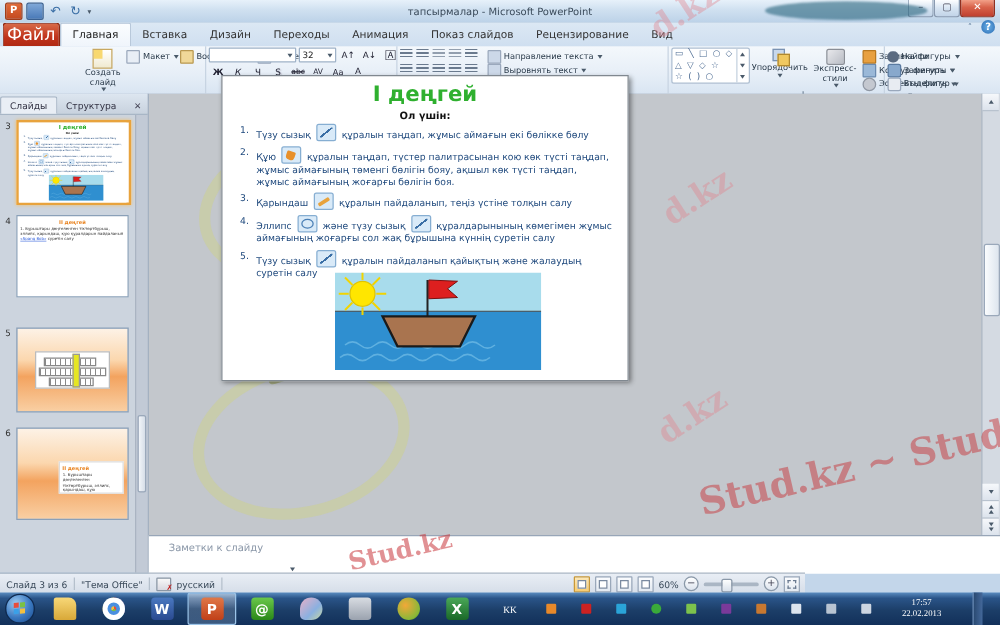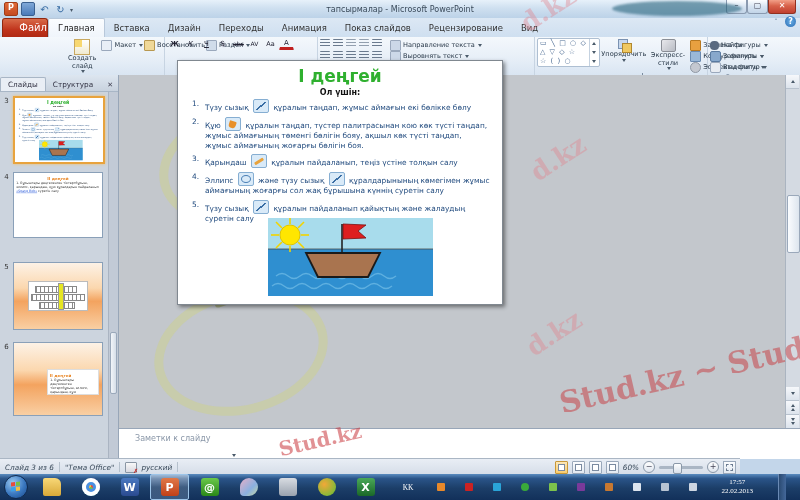--- a/index.html
+++ b/index.html
@@ -21,21 +21,21 @@
   .wbtn{width:19px;height:13px;border:1px solid #8a9ab0;border-top:none;border-radius:0 0 3px 3px;
     background:linear-gradient(#fdfeff,#d7e4f2 50%,#c2d4e8);font-size:8px;line-height:12px;text-align:center;color:#445;}
   .wbtn.close{width:26px;background:linear-gradient(#f2a088,#d8624a 45%,#c04030);color:#fff;border-color:#903020;}
   .ribbon-mini{position:absolute;right:4px;top:16px;display:flex;gap:4px;align-items:center;z-index:6;}
   .chev-up{width:10px;height:8px;color:#5a7a9a;font-size:7px;line-height:8px;text-align:center;}
   .help-btn{width:11px;height:11px;border-radius:50%;background:radial-gradient(#6ab0e8,#2a6ab0);color:#fff;
     font-size:8px;line-height:11px;text-align:center;font-weight:bold;}
 
   
   .tabrow{position:absolute;left:0;top:18px;width:800px;height:19px;background:linear-gradient(#dcE8f4,#cfdff0);display:flex;align-items:flex-end;}
-  .file-tab{margin-left:2px;width:44px;height:18px;border-radius:3px 3px 0 0;text-align:right;color:#fff;font-size:10px;line-height:18px;
+  .file-tab{margin-left:2px;width:44px;height:18px;border-radius:3px 3px 0 0;text-align:center;color:#fff;font-size:14px;line-height:18px;
     background:linear-gradient(#d86a48,#c0341c 60%,#b02a14);border:1px solid #902810;border-bottom:none;}
   .tab{padding:0 9px;height:18px;line-height:18px;font-size:8.5px;color:#333;}
   .tab.active{background:linear-gradient(#fbfdff,#f0f5fb);border:1px solid #b8c8da;border-bottom:none;border-radius:2px 2px 0 0;color:#222;}
 
   
   .ribbon{position:absolute;left:0;top:37px;width:800px;height:38px;
     background:linear-gradient(#f4f8fc,#e6eef7 60%,#d9e5f2);border-bottom:1px solid #aebfd2;display:flex;}
   .grp{display:flex;flex-direction:column;border-right:1px solid #c7d4e2;padding:1px 2px 0 2px;}
   .grp-body{flex:1;display:flex;align-items:flex-start;gap:2px;}
   .grp-label{font-size:6.4px;color:#5f7186;text-align:center;padding:1px 2px 1px 2px;white-space:nowrap;position:relative;}
@@ -104,21 +104,21 @@
     background:linear-gradient(to bottom right,transparent 44%,#3a6ea5 44%,#3a6ea5 56%,transparent 56%);}
   .tool-icon.ellipse-tool::after{content:"";position:absolute;left:2px;top:2px;width:8px;height:6px;border:1.4px solid #4a7fb5;border-radius:50%;}
   .tool-icon.pencil-tool::after{content:"";position:absolute;left:2px;top:5px;width:10px;height:2.6px;background:#e8a33d;border-radius:1px;transform:rotate(-32deg);}
   .tool-icon.bucket-tool::after{content:"";position:absolute;left:3px;top:2.5px;width:7px;height:6.5px;background:#e8902a;border-radius:1px 1px 3px 3px;transform:rotate(18deg);}
   .boat-img{position:absolute;left:90px;top:157px;width:165px;height:78px;}
 
   
   .notes{position:absolute;left:119px;top:428px;width:708px;height:30px;background:#fff;border-top:1px solid #98a6b8;}
   .notes-text{color:#8a97a8;font-size:8px;padding:5px 0 0 16px;}
   .notes-grip{position:absolute;left:108px;bottom:1px;width:14px;height:6px;display:flex;align-items:center;justify-content:center;}
-  .statusbar{position:absolute;left:0;top:458px;width:740px;height:16px;background:linear-gradient(#e9eef5,#d5dde8);border-top:1px solid #aab6c4;display:flex;align-items:center;font-size:7.3px;color:#3a4a5a;font-style:italic;}
+  .statusbar{position:absolute;left:0;top:458px;width:644px;height:16px;background:linear-gradient(#e9eef5,#d5dde8);border-top:1px solid #aab6c4;display:flex;align-items:center;font-size:7.3px;color:#3a4a5a;}
   .sb-sep{width:1px;height:10px;background:#b5c0cc;margin:0 5px;}
   .spell-ic{width:10px;height:9px;background:linear-gradient(#f8f8f8,#d8d8e0);border:1px solid #8a96a4;border-radius:1px;position:relative;}
   .spell-ic::after{content:"✗";position:absolute;right:-2px;bottom:-2px;color:#c02020;font-size:6px;}
   .sb-right{margin-left:auto;display:flex;align-items:center;gap:4px;padding-right:4px;}
   .view-ic{width:11px;height:11px;border:1px solid #9aa8ba;border-radius:1px;background:linear-gradient(#fbfcfe,#e2e9f1);position:relative;}
   .view-ic.active{background:linear-gradient(#fde8b8,#f8cc70);border-color:#c89838;}
   .view-ic::after{content:"";position:absolute;left:2px;top:2px;right:2px;bottom:2px;border:1px solid #7a8aa0;background:#fff;}
   .zoom-track{width:44px;height:3px;background:#aab6c4;border-radius:2px;position:relative;}
   .zoom-thumb{position:absolute;left:14px;top:-3px;width:7px;height:9px;background:linear-gradient(#fdfefe,#d8e0ea);border:1px solid #8a98a8;border-radius:2px;}
   .pm{width:10px;height:10px;border-radius:50%;border:1px solid #8a98a8;background:linear-gradient(#fff,#dde4ee);text-align:center;line-height:9px;font-size:8px;color:#445;}
@@ -230,20 +230,33 @@
               <span>Раздел</span>
               <span class="dd"></span>
             </div>
         </div>
       </div>
       <div class="grp-label">Слайды</div>
     </div>
 
     <div class="grp" style="width:148px;">
       <div class="grp-body" style="flex-direction:column;gap:2px;">
+        <div style="display:flex;gap:2px;align-items:center;">
+          <div class="combo" style="width:64px;">
+              <span></span>
+              <span class="dd"></span>
+            </div>
+          <div class="combo" style="width:24px;">
+              <span>32</span>
+              <span class="dd"></span>
+            </div>
+          <span class="fbtn">А↑</span>
+          <span class="fbtn">А↓</span>
+          <span class="fbtn">🄰</span>
+        </div>
         <div style="display:flex;gap:1px;align-items:center;">
           <span class="fbtn" style="font-weight:bold;">Ж</span>
           <span class="fbtn" style="font-style:italic;">К</span>
           <span class="fbtn" style="text-decoration:underline;">Ч</span>
           <span class="fbtn" style="text-shadow:1px 1px 1px #aab;">S</span>
           <span class="fbtn" style="text-decoration:line-through;font-size:6px;">abc</span>
           <span class="fbtn" style="font-size:6px;">AV</span>
           <span class="fbtn" style="font-size:6.5px;">Aa</span>
           <span class="fbtn" style="border-bottom:3px solid #c02020;height:8px;line-height:8px;">А</span>
         </div>

